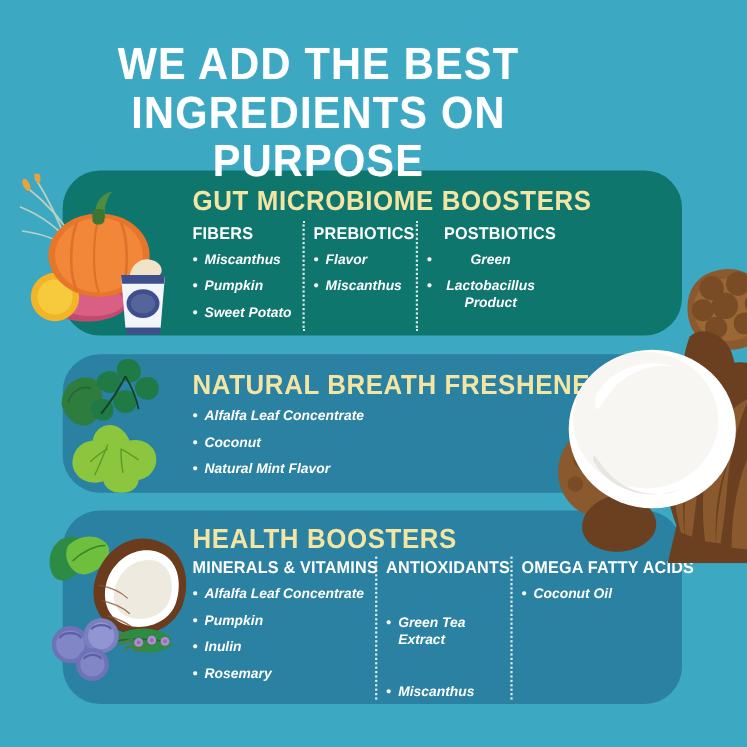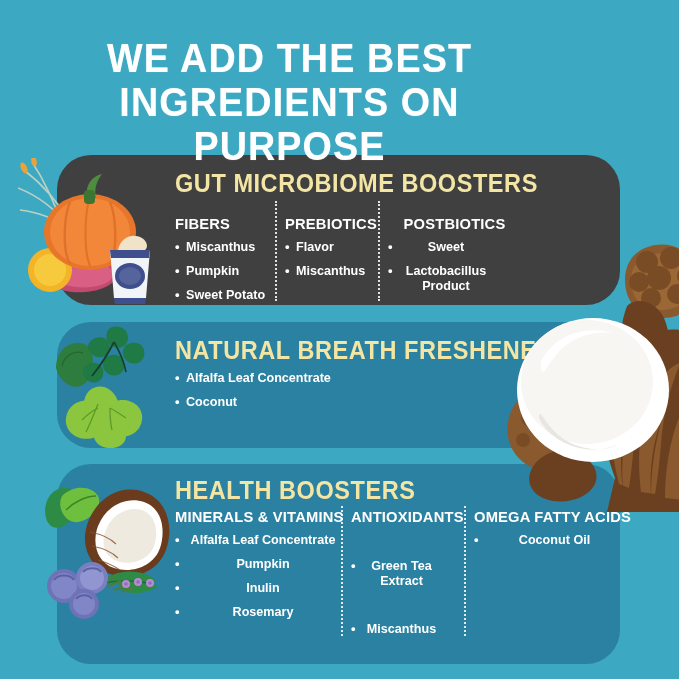--- a/index.html
+++ b/index.html
@@ -30,21 +30,21 @@
   
   .panel{
     position:absolute;
     left:57px; width:563px;
     background:#2A81A1;
     border-radius:34px;
     z-index:2;
   }
   #panel-0{ top:155px; height:150px; }
   #panel-1{ top:322px; height:126px; }
-  #panel-2{ top:464px; height:200px; }
+  #panel-2{ top:464px; height:176px; }
 
   .panel-title{
     position:absolute;
     color:#F3E5A3;
     font-family:"Liberation Sans Narrow","Liberation Sans",sans-serif;
     font-weight:700;
     font-size:25px;
     letter-spacing:.6px;
     transform:scaleX(0.94);
     transform-origin:left center;
@@ -61,49 +61,49 @@
     color:#FFFFFF;
     font-family:"Liberation Sans Narrow","Liberation Sans",sans-serif;
     font-weight:700;
     font-size:15.5px;
     letter-spacing:.2px;
     transform:scaleX(0.95);
     transform-origin:left center;
     white-space:nowrap;
     margin-bottom:7px;
   }
-  .bullets{ list-style:none; }
+  .bullets{ list-style:none;font-style:italic; }
   .bullets li{
     color:#FFFFFF;
     font-size:12.6px;
     font-weight:700;
     line-height:15px;
     margin-bottom:9px;
     padding-left:11px;
     position:relative;
     max-width:115px;
   }
   .bullets li::before{
     content:"\2022";
     position:absolute; left:0; top:-1px;
     font-size:13px;
   }
 
   
-  #panel-0 .cols{ top:49px;margin-top:11px; }
+  #panel-0 .cols{ top:49px; }
   #panel-0 .c0{ left:0px;   width:108px; }
   #panel-0 .c1{ left:110px; width:100px; }
   #panel-0 .c2{ left:213px; width:140px;text-align:center; }
   #panel-0 .c2 .bullets li{ max-width:105px; }
 
   #panel-1 .cols{ top:49px; }
   #panel-1 .c0{ left:0px; width:330px; }
   #panel-1 .c0 .bullets li{ max-width:330px; }
 
-  #panel-2 .cols{ top:44px;text-align:center; }
+  #panel-2 .cols{ top:44px; }
   #panel-2 .c0{ left:0px;   width:165px; }
   #panel-2 .c0 .bullets li{ max-width:165px; }
   #panel-2 .c1{ left:176px; width:112px; }
   #panel-2 .c1 .bullets li{ max-width:90px;margin-top:33px; }
   #panel-2 .c2{ left:299px; width:160px; }
   #panel-2 .c2 .bullets li{ max-width:150px; }
 
   
   .divider{
     position:absolute;
@@ -126,21 +126,21 @@
   #art-paw    { left:495px; top:222px; width:200px; height:290px; z-index:5; }
 </style>
 </head>
 <body style="background: rgb(60, 168, 193);">
 
 <div class="title-block">
   <span class="title-line">WE ADD THE BEST</span>
   <span class="title-line">INGREDIENTS ON PURPOSE</span>
 </div>
 
-<section class="panel" id="panel-0" style="background: #404040;">
+<section class="panel" id="panel-0" style="background: #0f766e;">
   <div class="panel-title" style="color: rgb(243, 229, 163);">GUT MICROBIOME BOOSTERS</div>
   <div class="divider dv0"></div>
   <div class="divider dv1"></div>
   <div class="cols">
     <div class="col c0">
       <div class="col-head">FIBERS</div>
       <ul class="bullets">
         <li>Miscanthus</li>
         <li>Pumpkin</li>
         <li>Sweet Potato</li>
@@ -149,34 +149,35 @@
     <div class="col c1">
       <div class="col-head">PREBIOTICS</div>
       <ul class="bullets">
         <li>Flavor</li>
         <li>Miscanthus</li>
       </ul>
     </div>
     <div class="col c2">
       <div class="col-head">POSTBIOTICS</div>
       <ul class="bullets">
-        <li>Sweet</li>
+        <li>Green</li>
         <li>Lactobacillus Product</li>
       </ul>
     </div>
   </div>
 </section>
 
 <section class="panel" id="panel-1" style="background: rgb(42, 129, 161);">
   <div class="panel-title" style="color: rgb(243, 229, 163);">NATURAL BREATH FRESHENERS</div>
   <div class="cols">
     <div class="col c0">
       <ul class="bullets">
         <li>Alfalfa Leaf Concentrate</li>
         <li>Coconut</li>
+        <li>Natural Mint Flavor</li>
       </ul>
     </div>
   </div>
 </section>
 
 <section class="panel" id="panel-2" style="background: rgb(42, 129, 161);">
   <div class="panel-title" style="color: rgb(243, 229, 163);">HEALTH BOOSTERS</div>
   <div class="divider dv0"></div>
   <div class="divider dv1"></div>
   <div class="cols">

